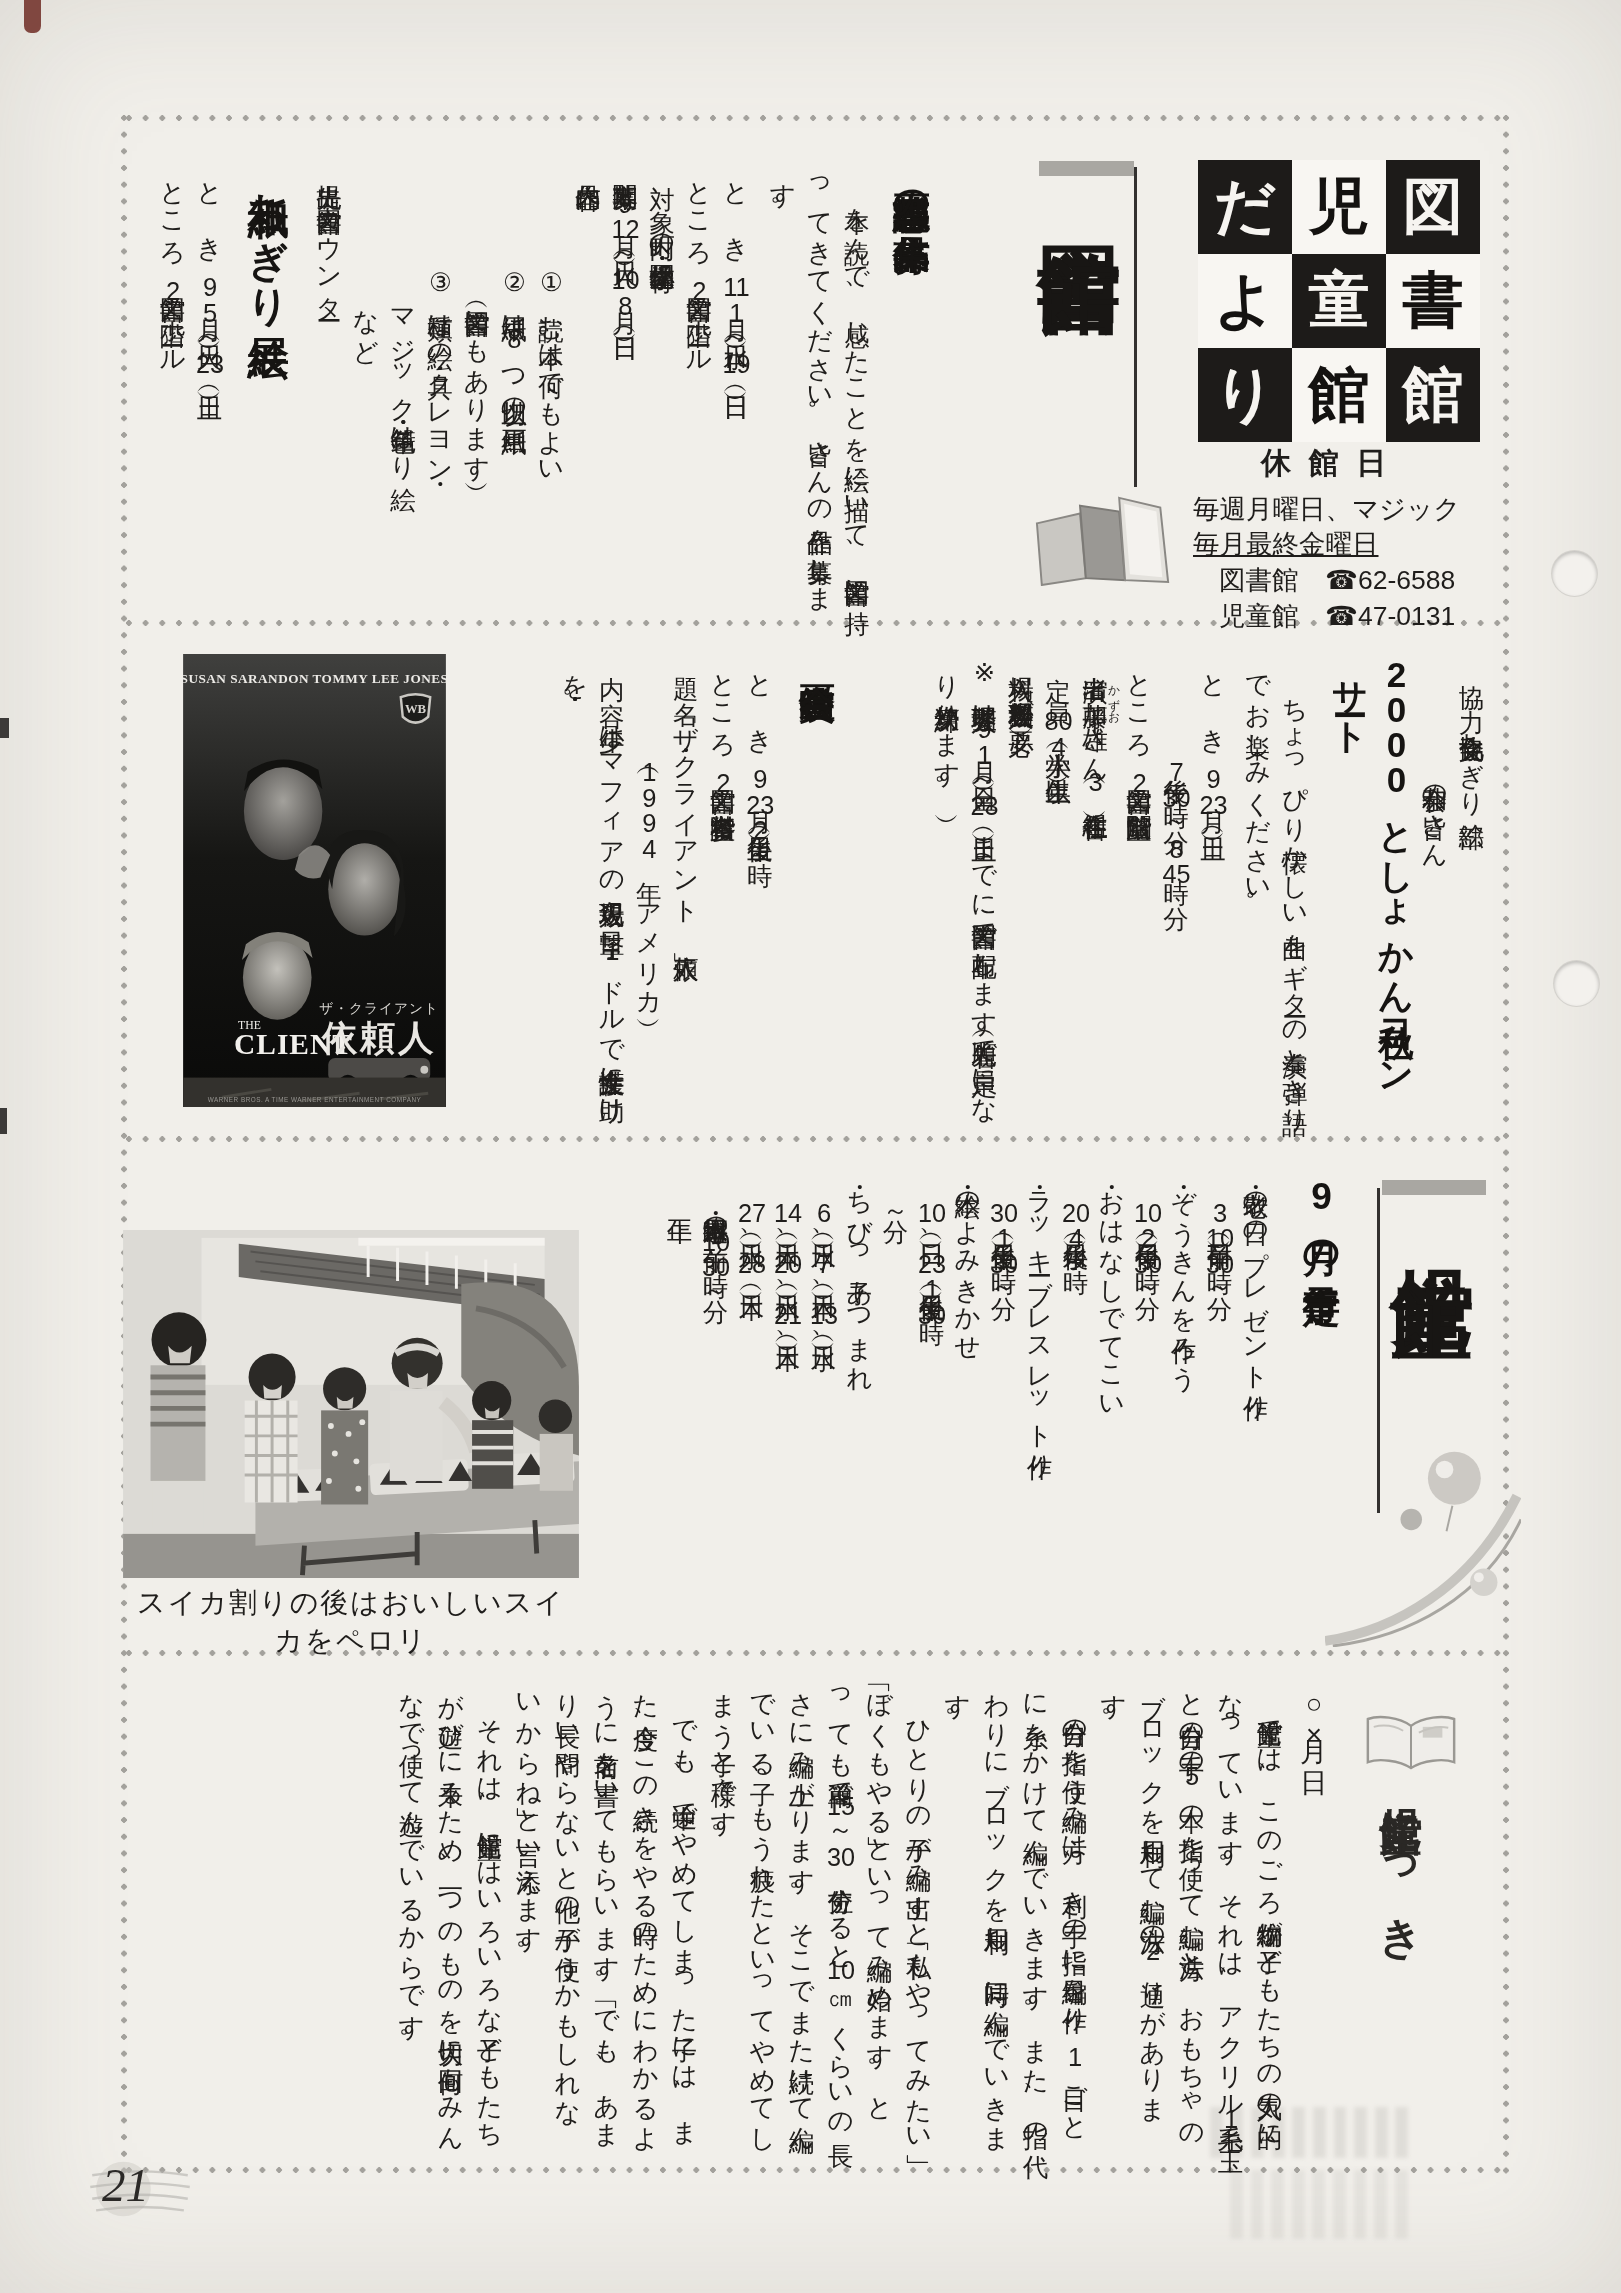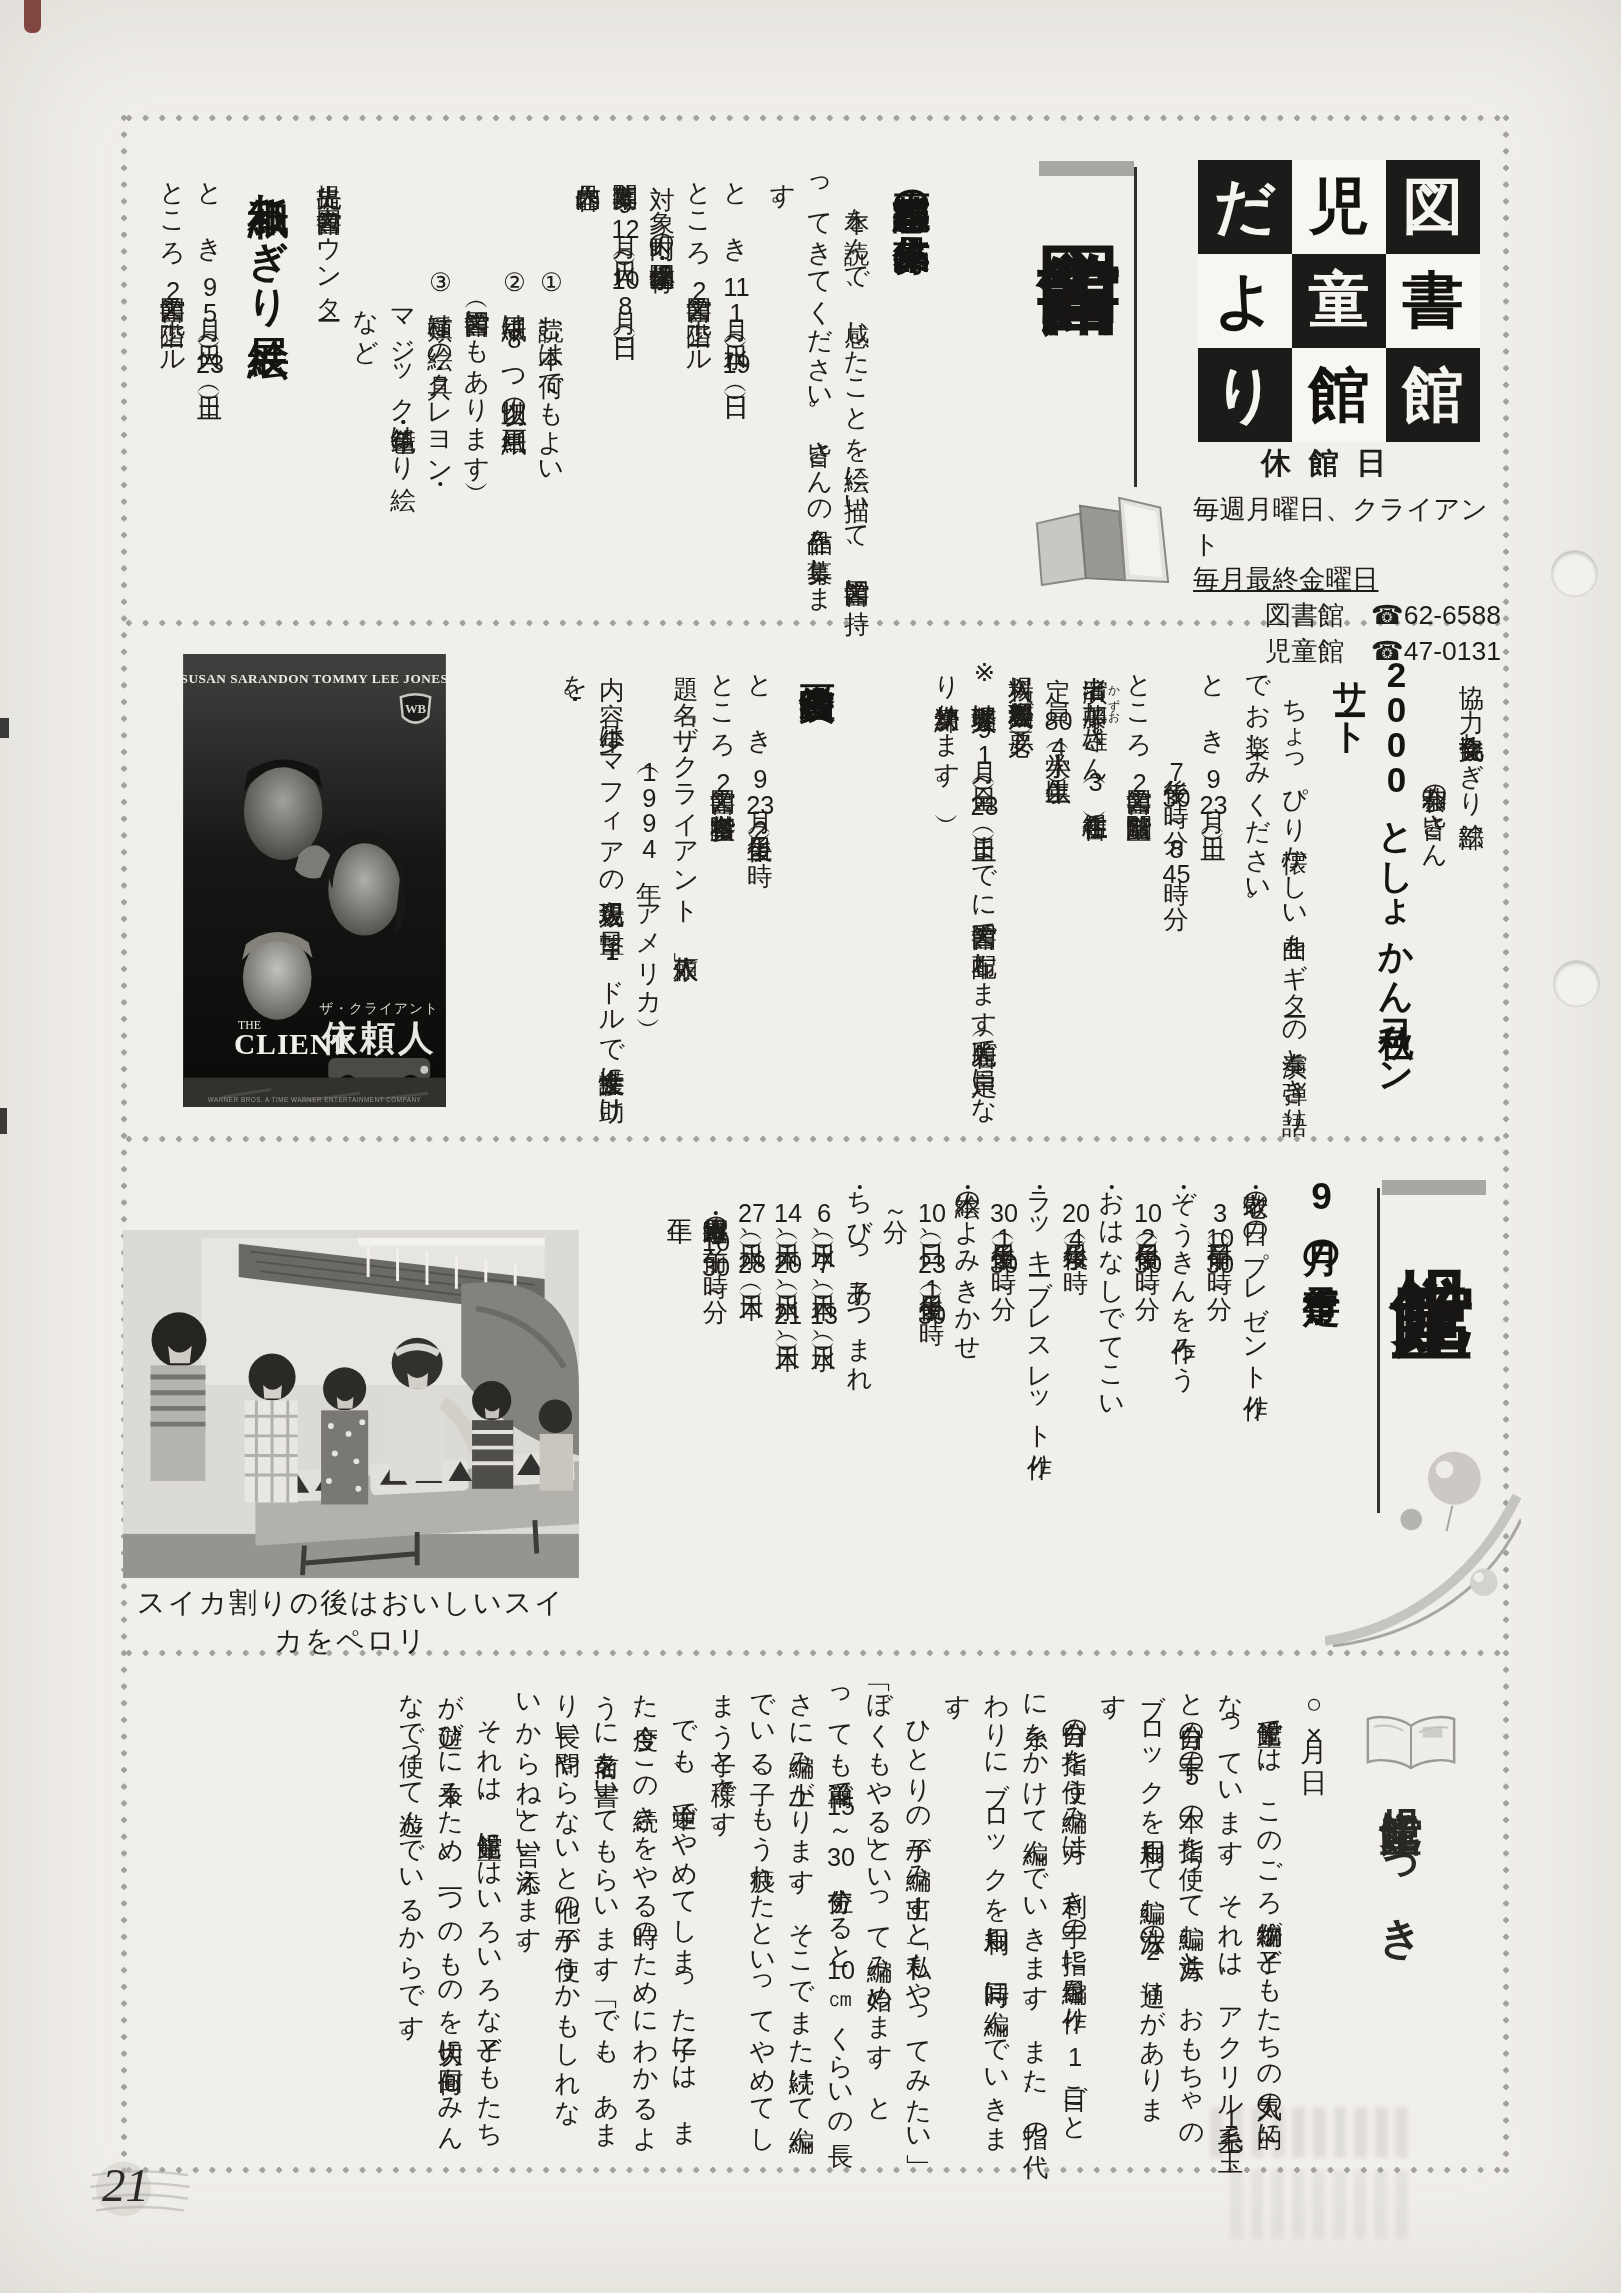--- a/index.html
+++ b/index.html
@@ -31,21 +31,21 @@
   .mbe{margin-block-end:13.7px;}
   ruby rt{font-size:11.8px;letter-spacing:0;}
   
   .grid{display:grid;grid-template-columns:repeat(3,94px);grid-template-rows:repeat(3,94px);}
   .cell{display:flex;align-items:center;justify-content:center;
     font-size:61px;font-weight:bold;background:#f8f6f2;color:#141210;}
   .cell.inv{background:#1d1b19;color:#f6f4f0;}
   .closed{width:337px;text-align:left;}
   .closed .ttl{font-weight:bold;font-size:30px;letter-spacing:17.6px;text-align:center;margin:0 0 7.8px 0;}
   .closed .ln{font-size:26.5px;line-height:35px;margin:0;}
-  .closed .ph{font-size:26.5px;line-height:36px;margin:0;padding-left:25.5px;text-align:right;}
+  .closed .ph{font-size:26.5px;line-height:36px;margin:0;padding-left:25.5px;}
   .graybar{background:#a9a7a2;}
   .vline{background:#33312f;}
   .capt{font-size:28px;font-weight:normal;letter-spacing:2px;}
   .pageno{font-family:"Liberation Serif","DejaVu Serif",serif;font-style:italic;
     font-size:47px;color:#2b2927;}
   .hole{position:absolute;width:45px;height:45px;border-radius:50%;background:#f3f1ed;
     box-shadow:inset 0 2px 3.9px rgba(0,0,0,.22),0 0 0 1px #d4d2cd;}
   .bleed{position:absolute;filter:blur(2px);opacity:.5;
     background:repeating-linear-gradient(90deg,rgba(145,142,136,.35) 0 12.7px,transparent 12.7px 20.6px);}
 </style>
@@ -77,21 +77,21 @@
     <span class="cell">よ</span>
     <span class="cell inv">童</span>
     <span class="cell">書</span>
     <span class="cell inv">り</span>
     <span class="cell">館</span>
     <span class="cell inv">館</span>
   </div>
 
   <div class="abs closed" style="left:1164px;top:443px;">
     <p class="ttl">休館日</p>
-    <p class="ln" style="padding-left:29px;">毎週月曜日、クライアント</p>
+    <p class="ln" style="padding-left:29px;">毎週月曜日、マジック</p>
     <p class="ln" style="padding-left:29px;text-decoration:underline;">毎月最終金曜日</p>
     <p class="ph" style="padding-left:55px;">
       <span>図書館</span>　<span>☎</span><span>62-6588</span>
     </p>
     <p class="ph" style="padding-left:55px;">
       <span>児童館</span>　<span>☎</span><span>47-0131</span>
     </p>
   </div>
 
   <div class="abs graybar" style="left:1039px;top:161px;width:95px;height:14.7px;"></div>

